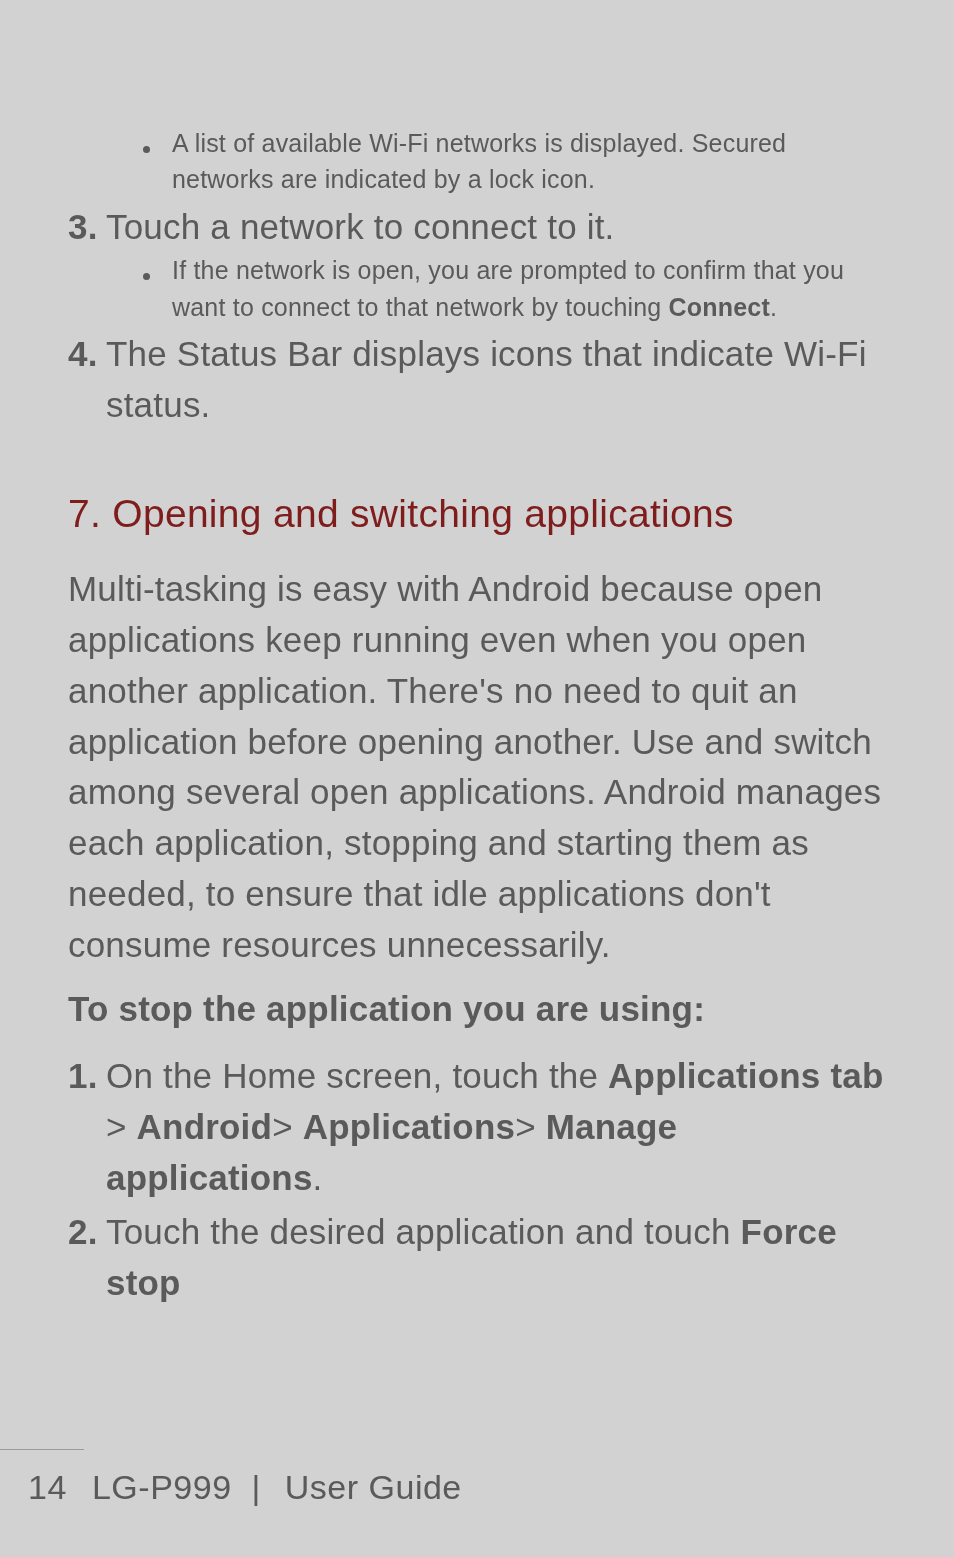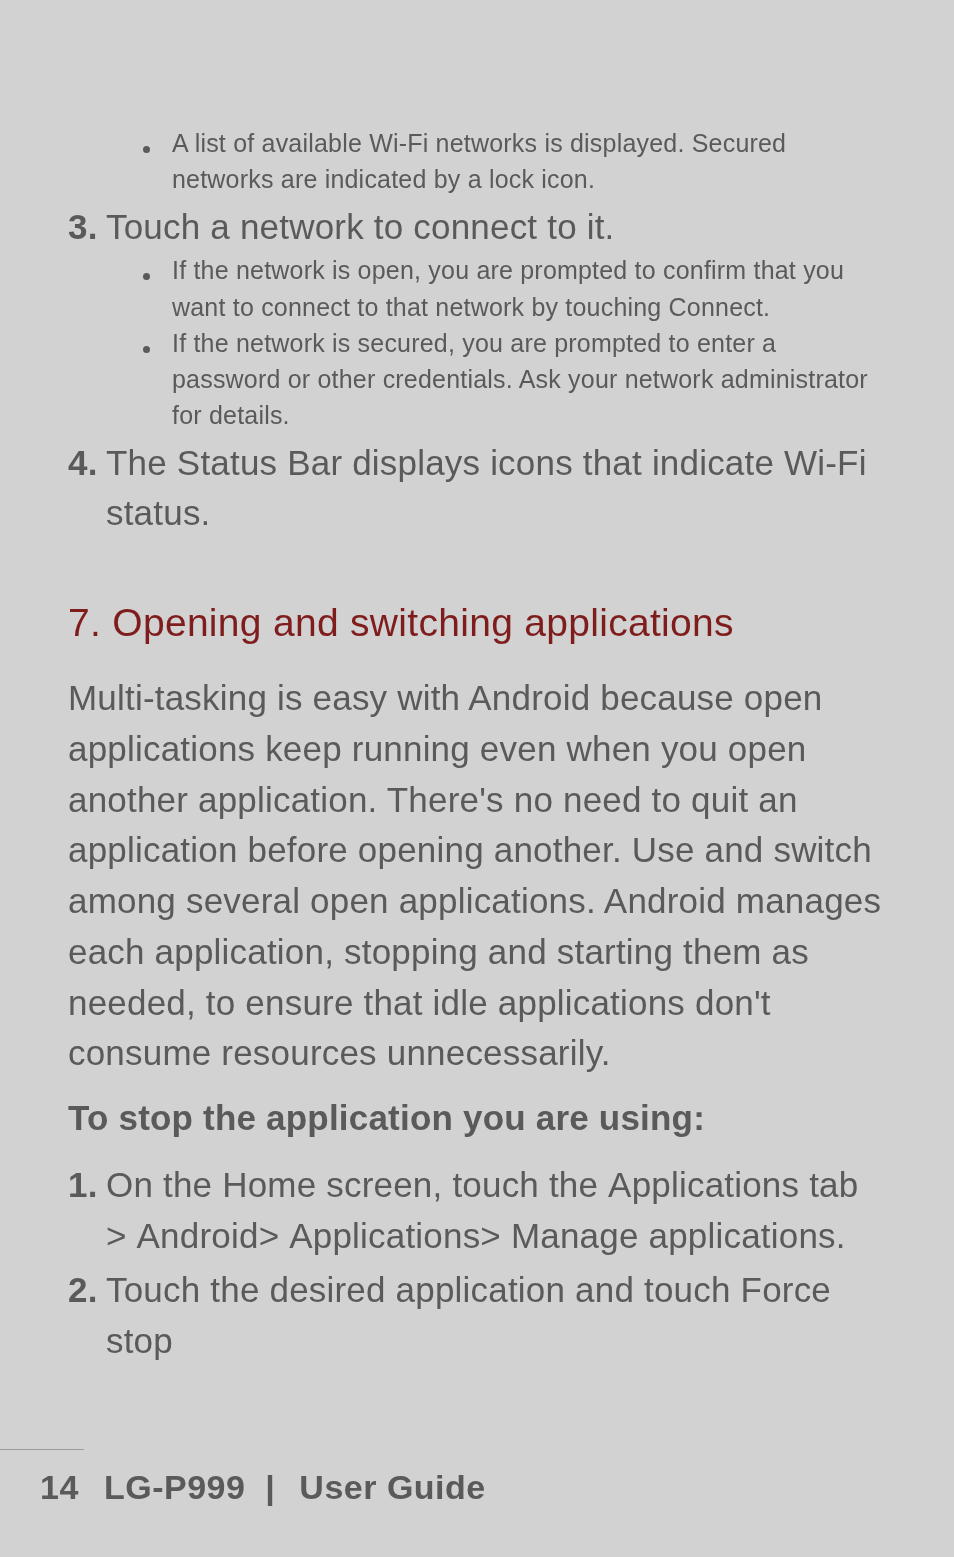--- a/index.html
+++ b/index.html
@@ -44,21 +44,21 @@
     margin-top: 4px;
   }
   .num-marker {
     font-weight: 600;
     color: #5a5a5a;
     min-width: 38px;
     flex-shrink: 0;
     font-size: 35px;
   }
   .num-text { flex: 1; }
-  .bold { font-weight: 400; color: #5a5a5a; }
+  .bold { font-weight: 700; color: #5a5a5a; }
   .section-heading {
     color: #7f1d1d;
     font-size: 39px;
     font-weight: 400;
     margin-top: 62px;
     margin-bottom: 28px;
     letter-spacing: 0.3px;
   }
   .para {
     font-size: 35px;
@@ -83,23 +83,23 @@
   }
   .footer-rule {
     border: none;
     border-top: 1.5px solid #9a9a9a;
     width: 84px;
     margin: 0 0 18px 0;
   }
   .footer-text {
     font-size: 34px;
     color: #5a5a5a;
-    padding-left: 40px;
+    padding-left: 28px;
     letter-spacing: 0.5px;
-    font-weight: 700;
+    font-weight: 400;
   }
   .footer-page {
     display: inline-block;
     min-width: 54px;
   }
   .footer-sep {
     display: inline-block;
     margin: 0 14px 0 10px;
   }
 </style>
@@ -119,24 +119,20 @@
     <div class="num-marker">3.</div>
     <div class="num-text">Touch a network to connect to it.</div>
   </div>
 
   <div class="bullet-block">
     <div class="bullet-item">
       <div class="bullet-dot"></div>
       <div class="bullet-text">
         <span>If the network is open, you are prompted to confirm that you want to connect to that network by touching </span><span class="bold">Connect</span><span>.</span>
       </div>
-    </div>
-    <div class="bullet-item">
-      <div class="bullet-dot"></div>
-      <div class="bullet-text">If the network is secured, you are prompted to enter a password or other credentials. Ask your network administrator for details.</div>
     </div>
   </div>
 
   <div class="num-item">
     <div class="num-marker">4.</div>
     <div class="num-text">The Status Bar displays icons that indicate Wi-Fi status.</div>
   </div>
 
   <h2 class="section-heading">7. Opening and switching applications</h2>
 

